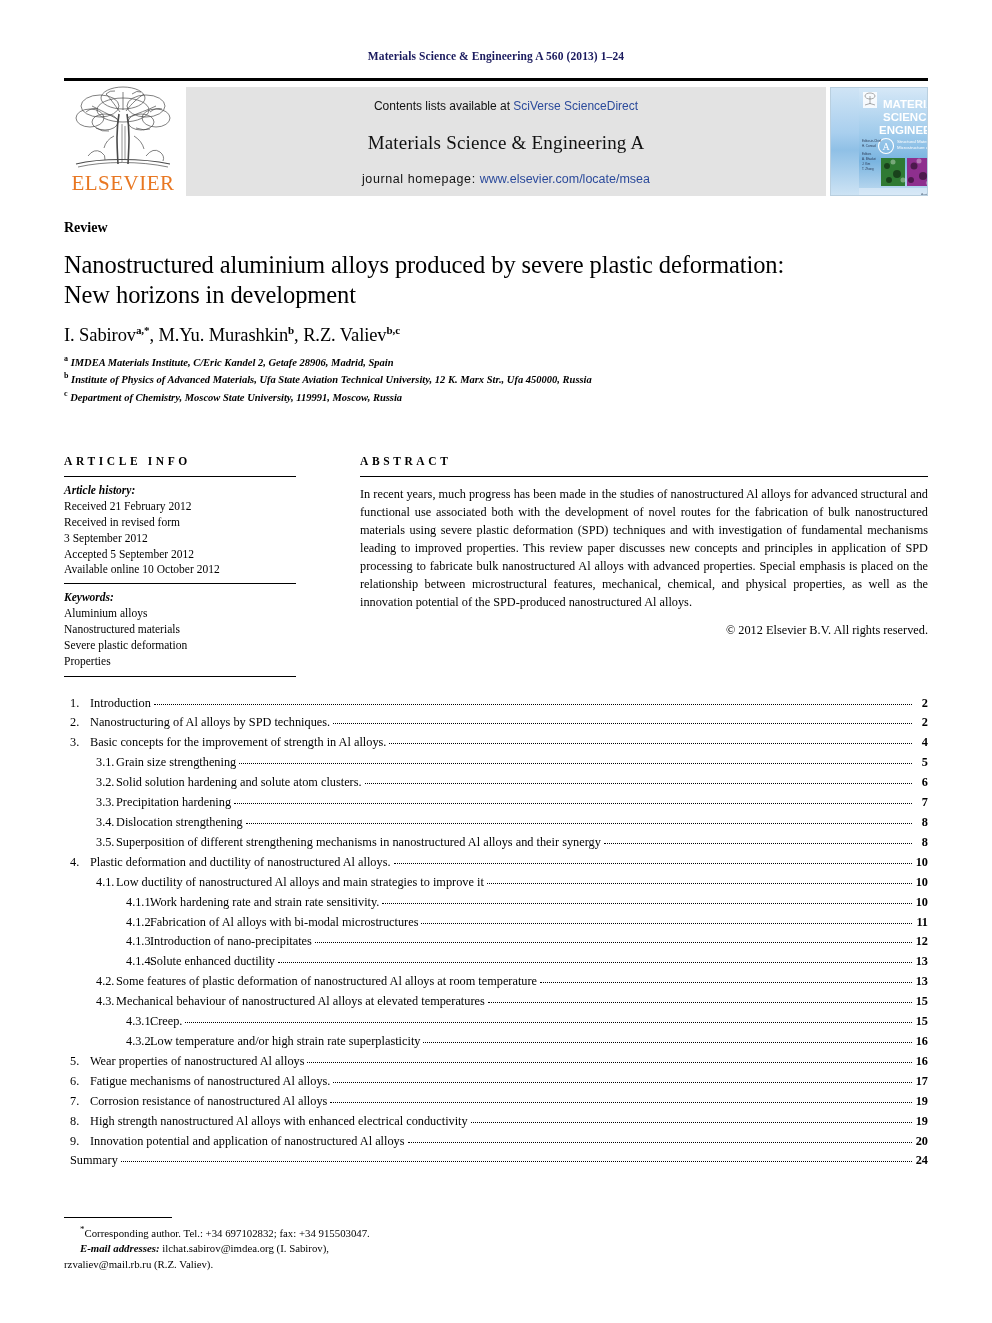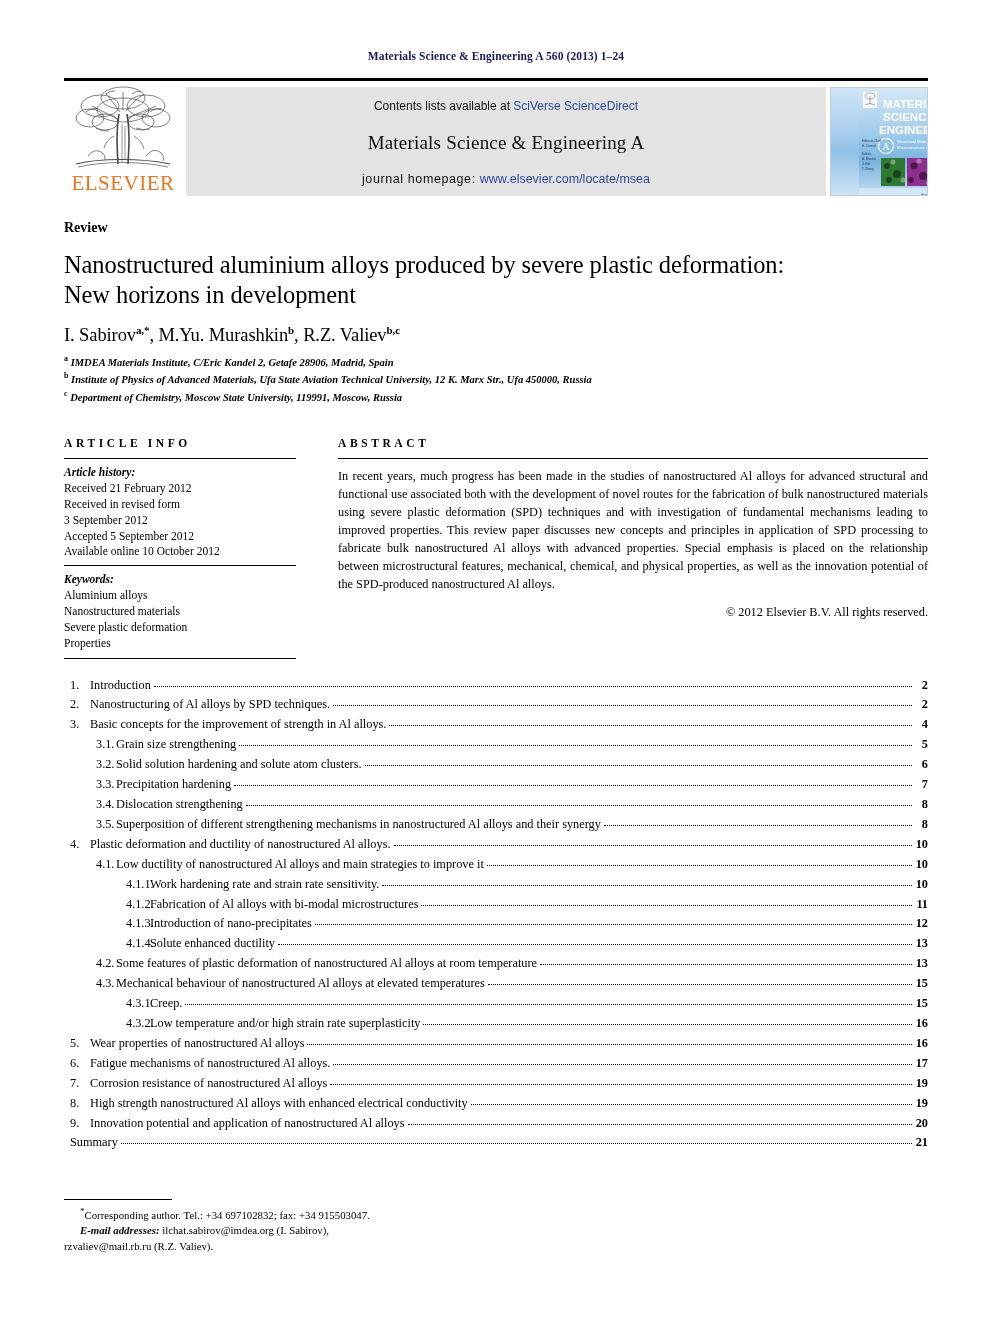--- a/index.html
+++ b/index.html
@@ -114,22 +114,22 @@
     font-style: italic;
     font-weight: bold;
     line-height: 1.42;
     margin-top: 7px;
   }
   .affil div sup { font-style: normal; font-size: 8px; vertical-align: super; }
 
   
   .infoblock {
     display: flex;
-    margin-top: 32px;
-    gap: 42px;
+    margin-top: 50px;
+    gap: 64px;
   }
   .col-info { width: 232px; flex: 0 0 232px; }
   .col-abs  { flex: 1 1 auto; }
   .secthead {
     font-size: 11.5px;
     font-weight: bold;
     letter-spacing: 3.6px;
     margin-bottom: 9px;
   }
   .rule { border-top: 1px solid #000; }
@@ -493,21 +493,21 @@
         <div class="toc-row lvl1">
           <span class="toc-num">9.</span>
           <span class="toc-label">Innovation potential and application of nanostructured Al alloys</span>
           <span class="toc-dots"></span>
           <span class="toc-page">20</span>
         </div>
         <div class="toc-row lvl1 nonum summary">
           <span class="toc-num"></span>
           <span class="toc-label">Summary</span>
           <span class="toc-dots"></span>
-          <span class="toc-page">21</span>
+          <span class="toc-page">24</span>
         </div>
       </div>
 
     <div class="fnrule"></div>
     <div class="fn">
       <div class="fn-indent"><span class="star">*</span><span>Corresponding author. Tel.: +34 697102832; fax: +34 915503047.</span></div>
       <div class="fn-indent"><span class="it">E-mail addresses:</span><span> ilchat.sabirov@imdea.org (I. Sabirov),</span></div>
       <div>rzvaliev@mail.rb.ru (R.Z. Valiev).</div>
     </div>
 

